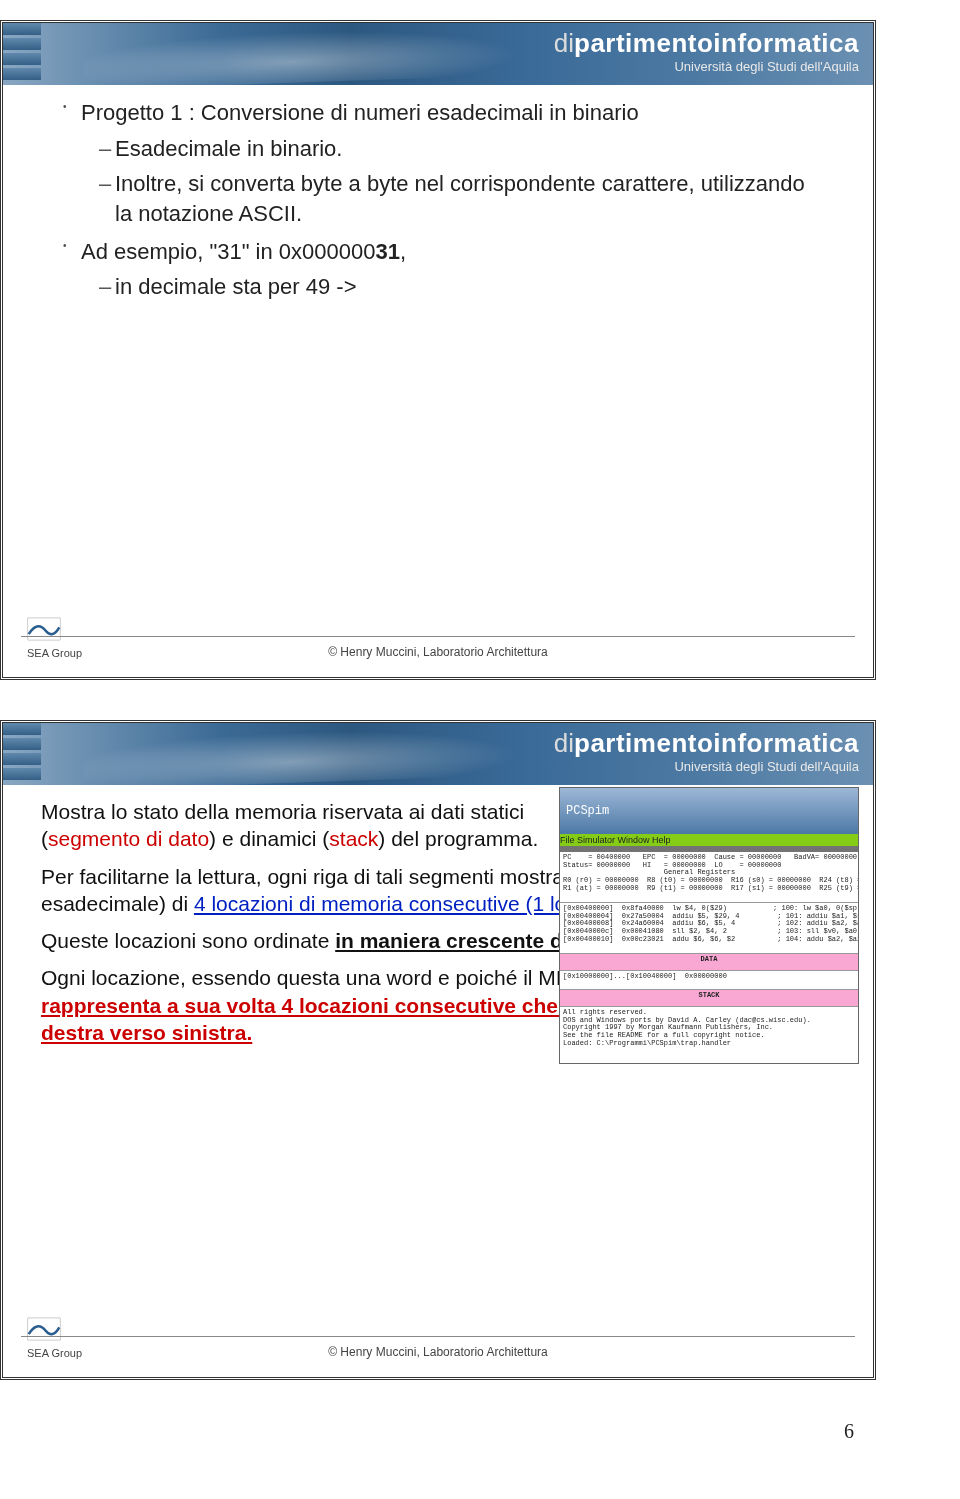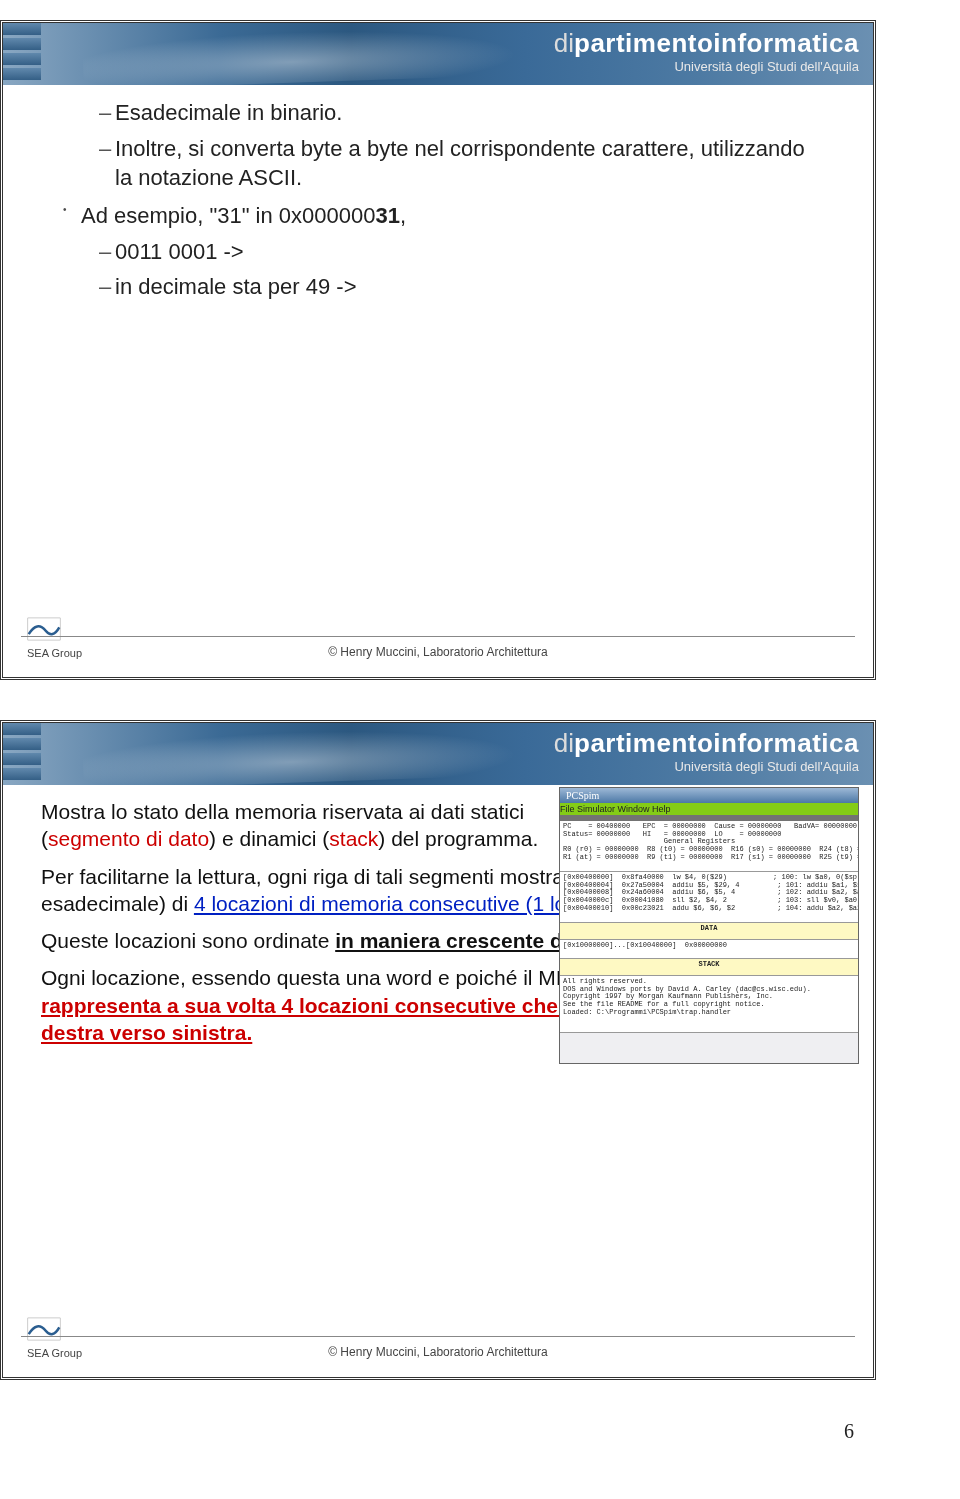--- a/index.html
+++ b/index.html
@@ -193,41 +193,41 @@
     background: #efeff2;
     border: 1px solid #666;
     font-family: "Courier New", monospace;
     font-size: 7px;
     color: #222;
     overflow: hidden;
   }
   .pcspim .tb {
     background: linear-gradient(#9db8d6, #4c78a6);
     color: #fff;
-    font-size: 10px;
-    padding: 2px 6px;
-    font-family: Liberation Serif, serif;
+    font-size: 12px;
+    padding: 16px 6px;
+    font-family: Liberation Mono, monospace;
   }
   .pcspim .menu {
     background: #84cc16;
     font-size: 9px;
     padding: 1px 0;
     color: #222;
     font-family: Tahoma, sans-serif;
     border-bottom: 6px solid #737373;
   }
   .pcspim .pane {
     border-bottom: 1px solid #999;
     padding: 2px 3px;
     background: #fff;
     white-space: pre;
     line-height: 1.1;
     overflow: hidden;
   }
-  .pcspim .pane.gray { background: #fef9c3; }
+  .pcspim .pane.gray { background: #f9a8d4; }
 </style>
 </head>
 <body>
 
 <div class="page">
 
 <div class="slide">
   <div class="header-band">
     <div class="band-bg">
       <div class="band-swoosh"></div>
@@ -243,27 +243,27 @@
         </div>
         <div class="b3">Università degli Studi dell'Aquila</div>
       </div>
     </div>
   </div>
 
   <div class="title">Aiuto</div>
 
   <div class="body">
     <ul>
+      <li class="lvl1">Progetto 1 : Conversione di numeri esadecimali in binario</li>
       <li class="lvl2">Esadecimale in binario.</li>
       <li class="lvl2">Inoltre, si converta byte a byte nel corrispondente carattere, utilizzando la notazione ASCII.</li>
       <li class="lvl1">
         
         Ad esempio, "31" in 0x000000<span class="bold31">31</span>,
       </li>
-      <li class="lvl2">0011 0001 -&gt;</li>
       <li class="lvl2">in decimale sta per 49 -&gt;</li>
     </ul>
   </div>
 
   <div class="footer-logo">
     <svg viewBox="0 0 40 28">
           <path d="M2 20 Q 12 4 22 16 Q 30 26 38 12" stroke="#2b5e90" stroke-width="3" fill="none"></path>
           <rect x="1" y="1" width="38" height="26" fill="none" stroke="#888" stroke-width="0.5"></rect>
         </svg>
   </div>

